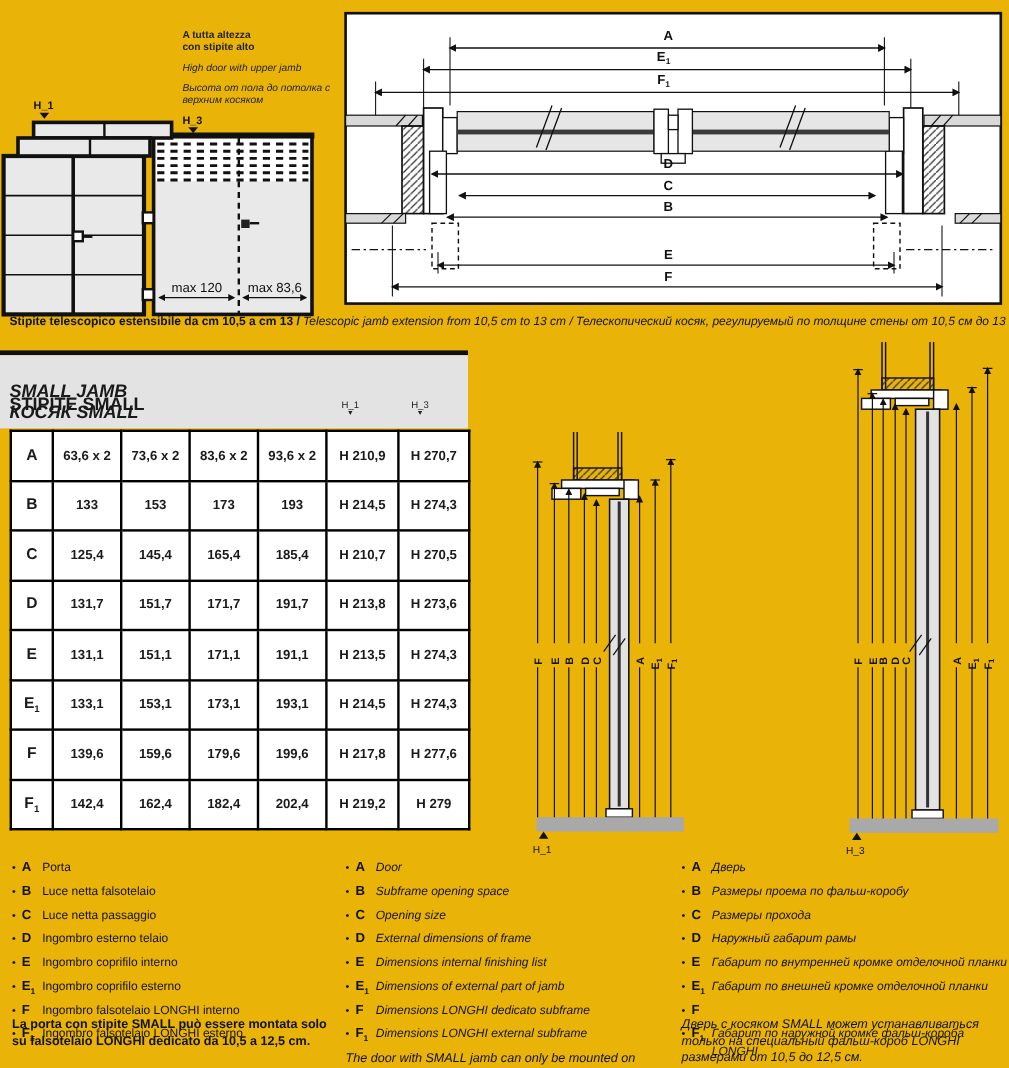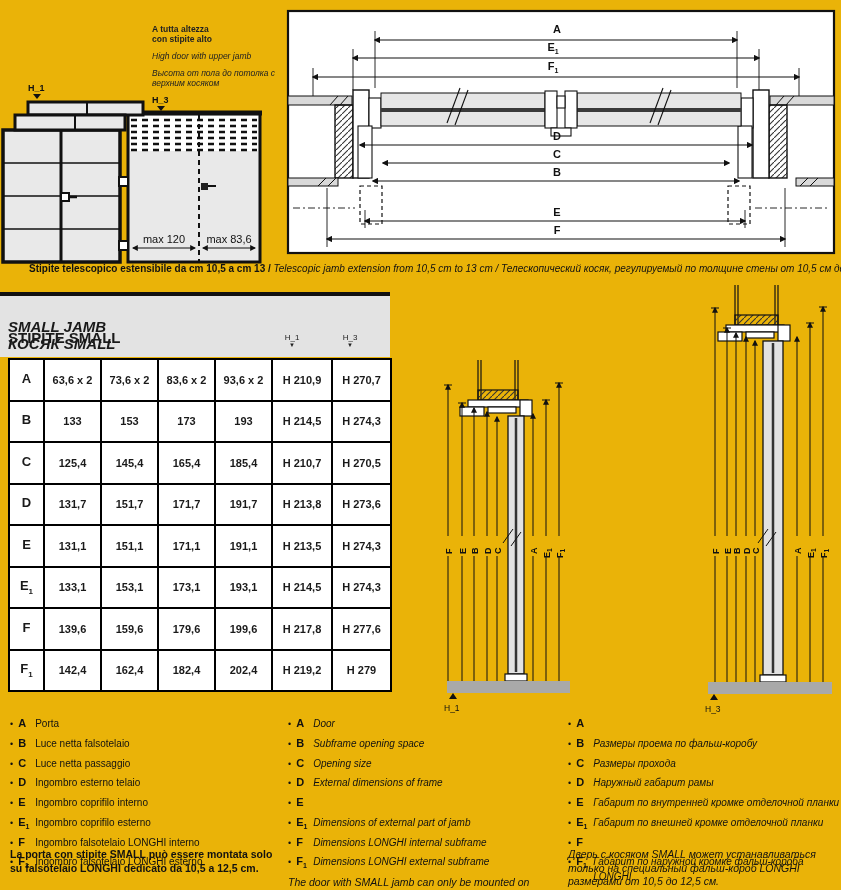--- a/index.html
+++ b/index.html
@@ -7,21 +7,21 @@
         font-family:"Liberation Sans",sans-serif;color:#1a1a1a;}
   .abs{position:absolute;}
   
   #note{left:152px;top:24px;width:130px;font-size:8.5px;line-height:10px;color:#222;}
   #note .b{font-weight:bold;}
   #note .i{font-style:italic;}
   #note div{margin-bottom:0;}
   .gap{height:7px;}
   
   #caption{left:8px;top:263px;width:828px;font-size:10px;white-space:nowrap;color:#111;}
-  #caption .cb{font-weight:bold;margin-left:21px;}
+  #caption .cb{font-weight:bold;}
   #caption .ci{font-style:italic;}
   
   #rule{left:0;top:292px;width:390px;height:4px;background:#111;}
   #band{left:0;top:296px;width:390px;height:61px;background:#e3e3e3;}
   #band .t1{position:absolute;left:8px;top:5px;font-size:15px;font-weight:bold;margin-top:28px;}
   #band .t2{position:absolute;left:8px;top:22px;font-size:15px;font-weight:bold;font-style:italic;}
   #band .t3{position:absolute;left:8px;top:39px;font-size:15px;font-weight:bold;font-style:italic;}
   .hcol{position:absolute;top:37px;width:40px;text-align:center;font-size:8px;color:#222;}
   .hcol .tri{display:block;font-size:6px;line-height:5px;margin-top:1px;}
   
@@ -534,37 +534,39 @@
     <div class="li">
         <span class="lk"><span>C</span><sub class="lsub"></sub></span>
         <span class="lt">Opening size</span>
       </div>
     <div class="li">
         <span class="lk"><span>D</span><sub class="lsub"></sub></span>
         <span class="lt">External dimensions of frame</span>
       </div>
     <div class="li">
         <span class="lk"><span>E</span><sub class="lsub"></sub></span>
+        <span class="lt">Dimensions internal finishing list</span>
       </div>
     <div class="li">
         <span class="lk"><span>E</span><sub class="lsub">1</sub></span>
         <span class="lt">Dimensions of external part of jamb</span>
       </div>
     <div class="li">
         <span class="lk"><span>F</span><sub class="lsub"></sub></span>
-        <span class="lt">Dimensions LONGHI internal subframe</span>
+        <span class="lt">Dimensions LONGHI dedicato subframe</span>
       </div>
     <div class="li">
         <span class="lk"><span>F</span><sub class="lsub">1</sub></span>
         <span class="lt">Dimensions LONGHI external subframe</span>
       </div>
   </div>
   <div class="abs leg ital" style="left:568px;top:716px">
     <div class="li">
         <span class="lk"><span>A</span><sub class="lsub"></sub></span>
+        <span class="lt">Дверь</span>
       </div>
     <div class="li">
         <span class="lk"><span>B</span><sub class="lsub"></sub></span>
         <span class="lt">Размеры проема по фальш-коробу</span>
       </div>
     <div class="li">
         <span class="lk"><span>C</span><sub class="lsub"></sub></span>
         <span class="lt">Размеры прохода</span>
       </div>
     <div class="li">

